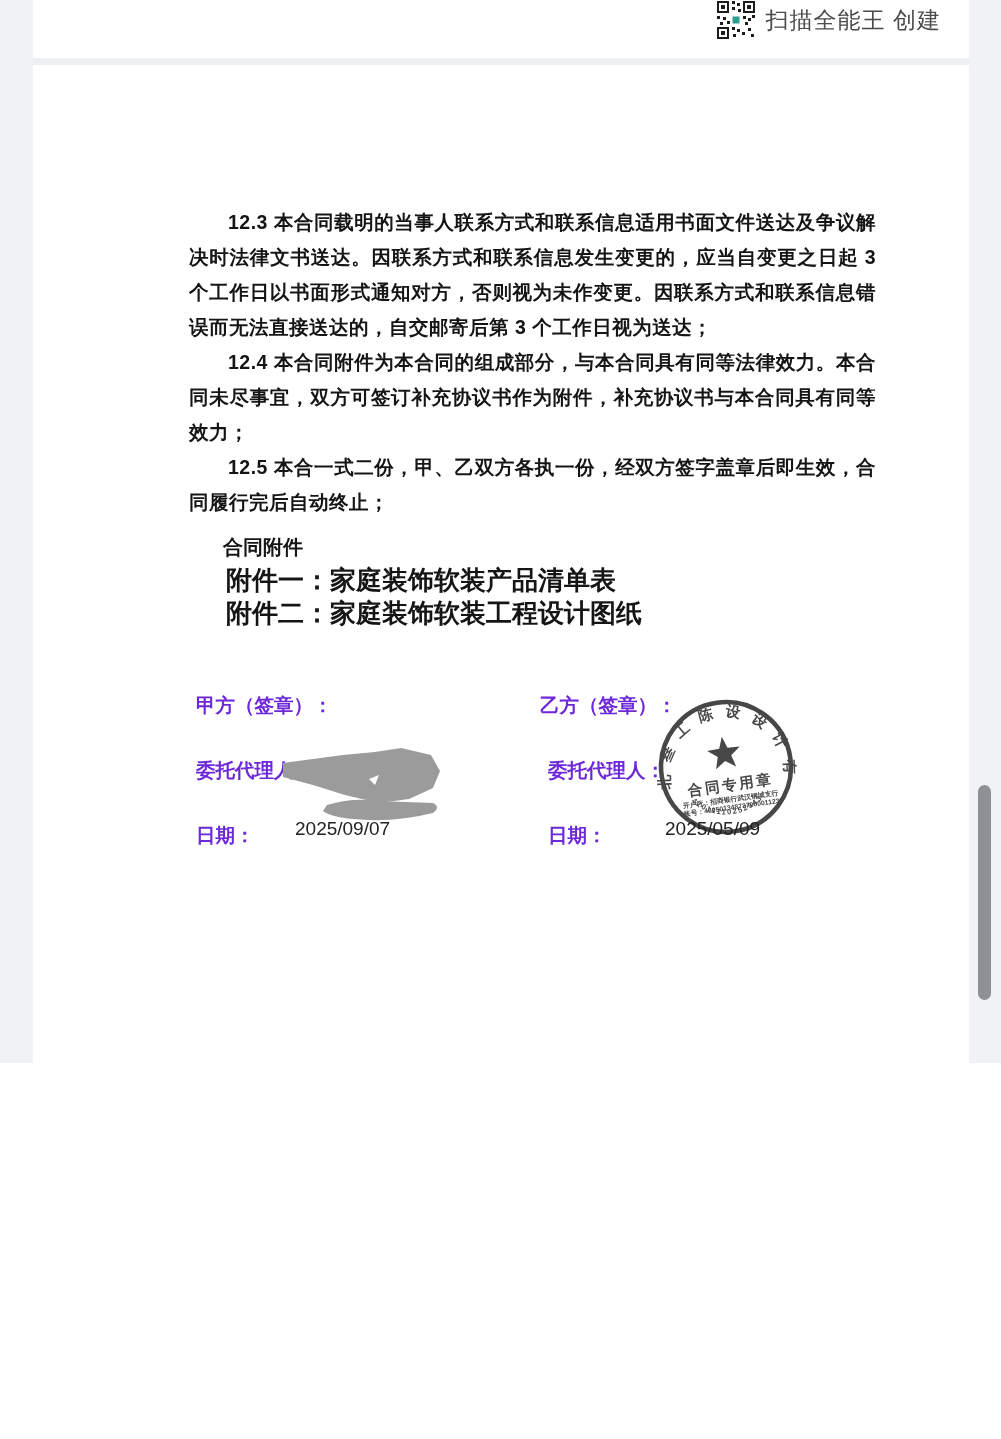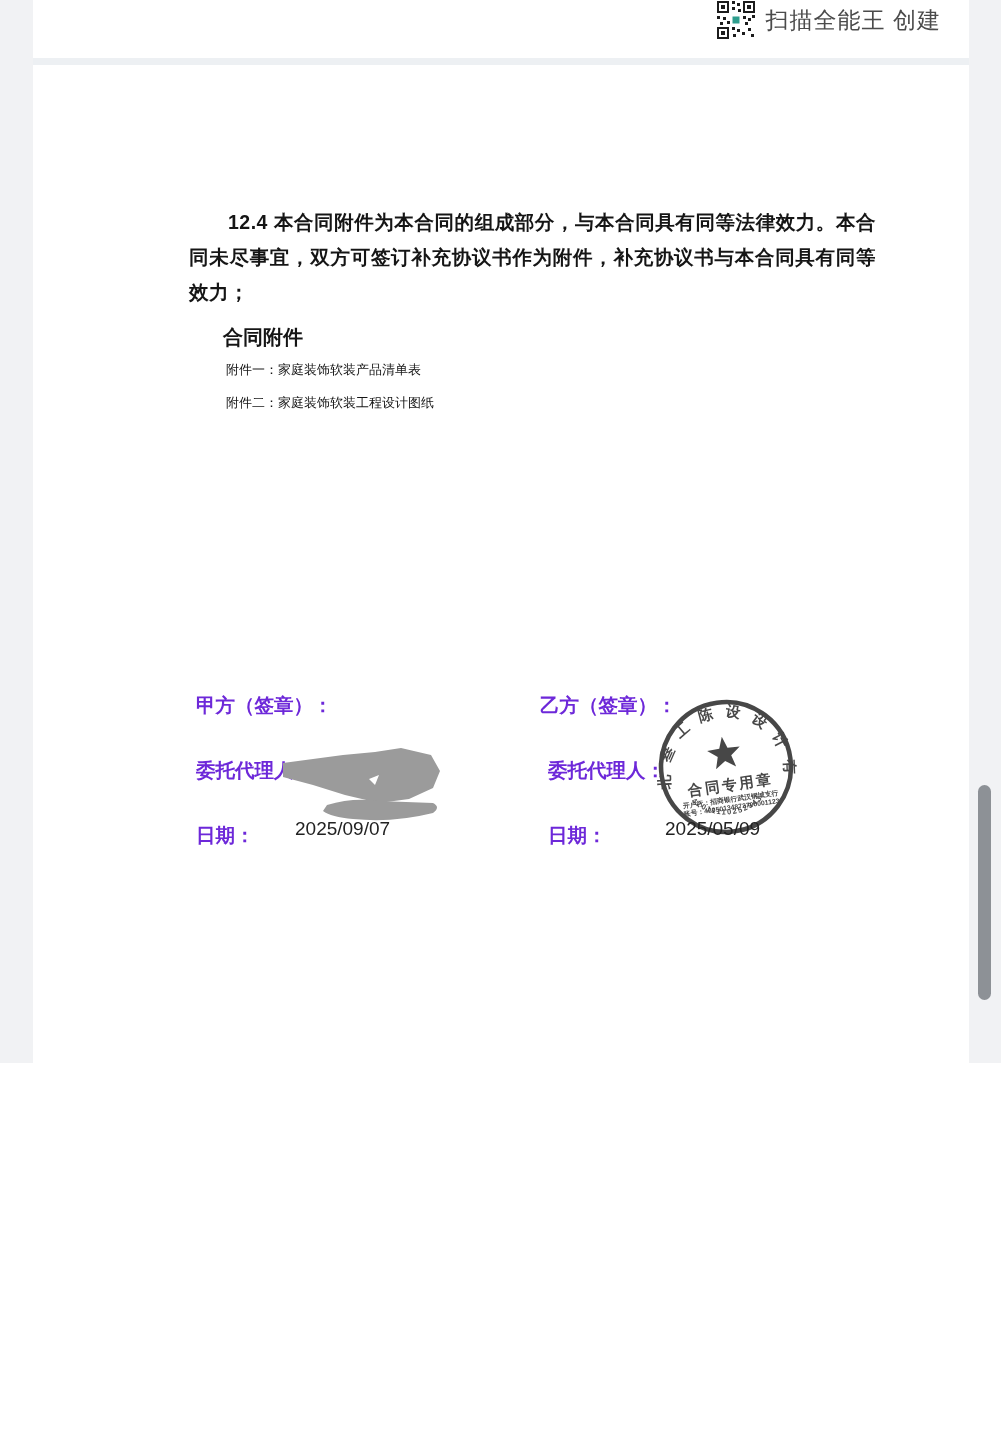--- a/index.html
+++ b/index.html
@@ -23,21 +23,21 @@
 
   .watermark { position:absolute; display:flex; align-items:center; gap:11px; }
   .watermark-text { font-size:23px; color:#4b4b4b; letter-spacing:1px; white-space:nowrap; }
   .wm-top { right:28px; top:1px; }
   .wm-bottom { right:28px; top:1255px; }
 
   .doc-body { position:absolute; left:156px; top:140px; width:687px; color:#151515; }
   .clause { font-size:19.5px; line-height:35px; font-weight:700; text-align:justify;
             text-indent:2em; letter-spacing:0.5px; }
   .att-heading { font-size:20px; font-weight:700; padding-left:34px; margin-top:10px; line-height:34px; }
-  .att-item { font-size:13px; font-weight:400; padding-left:37px; line-height:32.5px; }
+  .att-item { font-size:26px; font-weight:700; padding-left:37px; line-height:32.5px; }
 
   .sig-label { position:absolute; font-size:19.5px; font-weight:700; color:#6d28d9; white-space:nowrap;text-align:right; }
   .date-value { position:absolute; font-size:19px; font-weight:400; color:#222; white-space:nowrap; }
 
   .redacted-signature { position:absolute; left:250px; top:680px; width:165px; height:80px; }
   .seal { position:absolute; left:622px; top:631px; width:142px; height:142px; }
 
   .page-number { position:absolute; left:0; top:1185px; width:100%; text-align:center;
                  font-family:"Liberation Serif","DejaVu Serif",serif; font-size:18px;
                  letter-spacing:2px; color:#222; }
@@ -87,21 +87,23 @@
       </svg>
       <span class="watermark-text">扫描全能王 创建</span>
     </div>
   </div>
 
   <div class="divider divider-top"></div>
 
   <div class="page">
 
     <div class="doc-body">
+      <p class="clause">12.3 本合同载明的当事人联系方式和联系信息适用书面文件送达及争议解决时法律文书送达。因联系方式和联系信息发生变更的，应当自变更之日起 3 个工作日以书面形式通知对方，否则视为未作变更。因联系方式和联系信息错误而无法直接送达的，自交邮寄后第 3 个工作日视为送达；</p>
       <p class="clause">12.4 本合同附件为本合同的组成部分，与本合同具有同等法律效力。本合同未尽事宜，双方可签订补充协议书作为附件，补充协议书与本合同具有同等效力；</p>
+      <p class="clause">12.5 本合一式二份，甲、乙双方各执一份，经双方签字盖章后即生效，合同履行完后自动终止；</p>
       <div class="att-heading">合同附件</div>
       <div class="att-item">附件一：家庭装饰软装产品清单表</div>
       <div class="att-item">附件二：家庭装饰软装工程设计图纸</div>
     </div>
 
     <div class="sig-label" style="left:163px; top:627px;">甲方（签章）：</div>
     <div class="sig-label" style="left:507px; top:627px;">乙方（签章）：</div>
 
     <div class="sig-label" style="left:163px; top:692px;">委托代理人：</div>
     <div class="sig-label" style="left:515px; top:692px;">委托代理人：</div>

